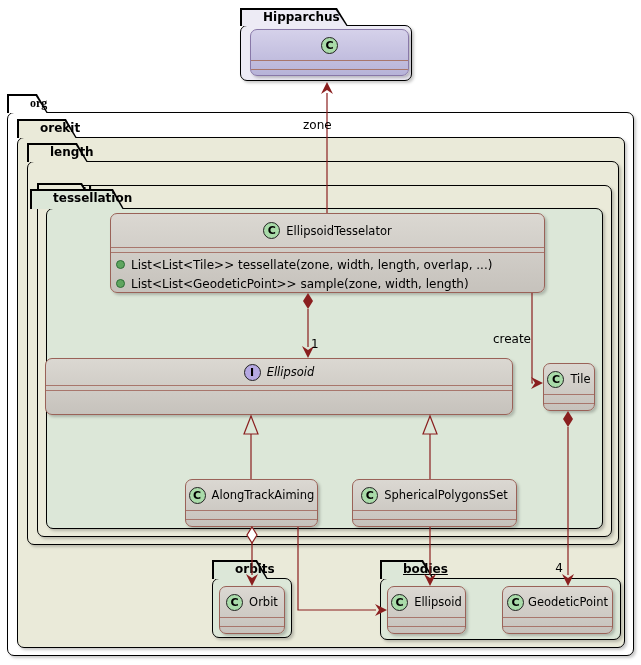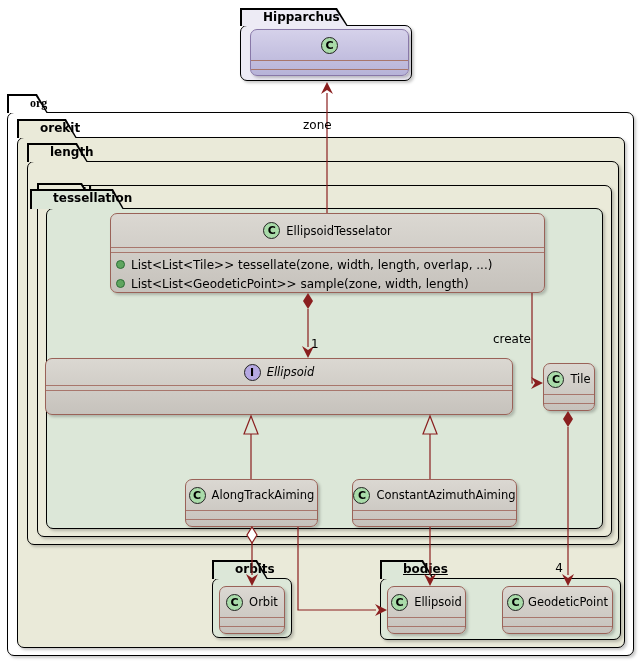--- a/index.html
+++ b/index.html
@@ -186,21 +186,21 @@
       <span class="badge">C</span>
       <span class="cls-name">AlongTrackAiming</span>
     </div>
     <div class="cls-strip"></div>
     <div class="cls-strip"></div>
   </div>
 
   <div class="cls" style="left:352px;top:479px;width:165px;height:48px;">
     <div class="cls-header" style="height:30px;">
       <span class="badge">C</span>
-      <span class="cls-name">ConstantAzimuthAiming</span>
+      <span class="cls-name">SphericalPolygonsSet</span>
     </div>
     <div class="cls-strip"></div>
     <div class="cls-strip"></div>
   </div>
 
   <div class="cls" style="left:543px;top:363px;width:52px;height:48px;">
     <div class="cls-header" style="height:30px;">
       <span class="badge">C</span>
       <span class="cls-name">Tile</span>
     </div>

